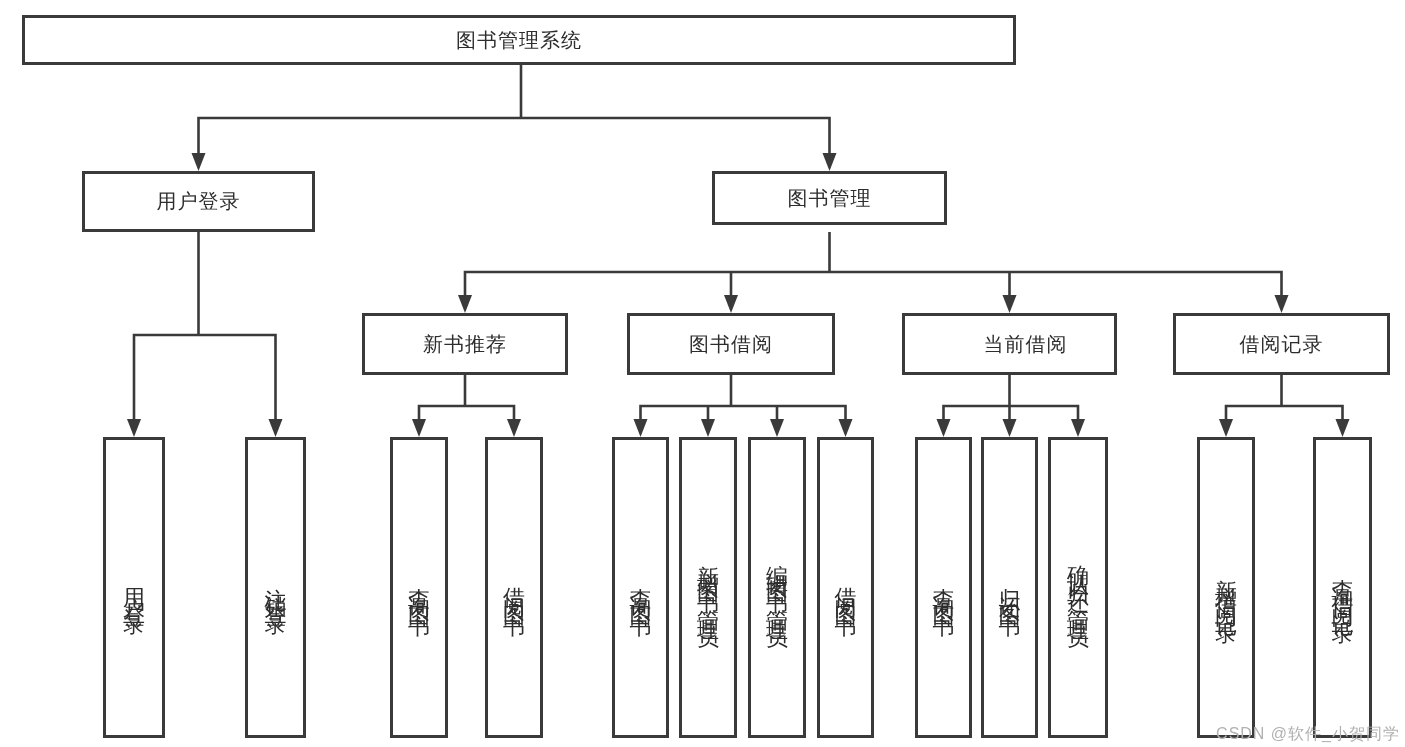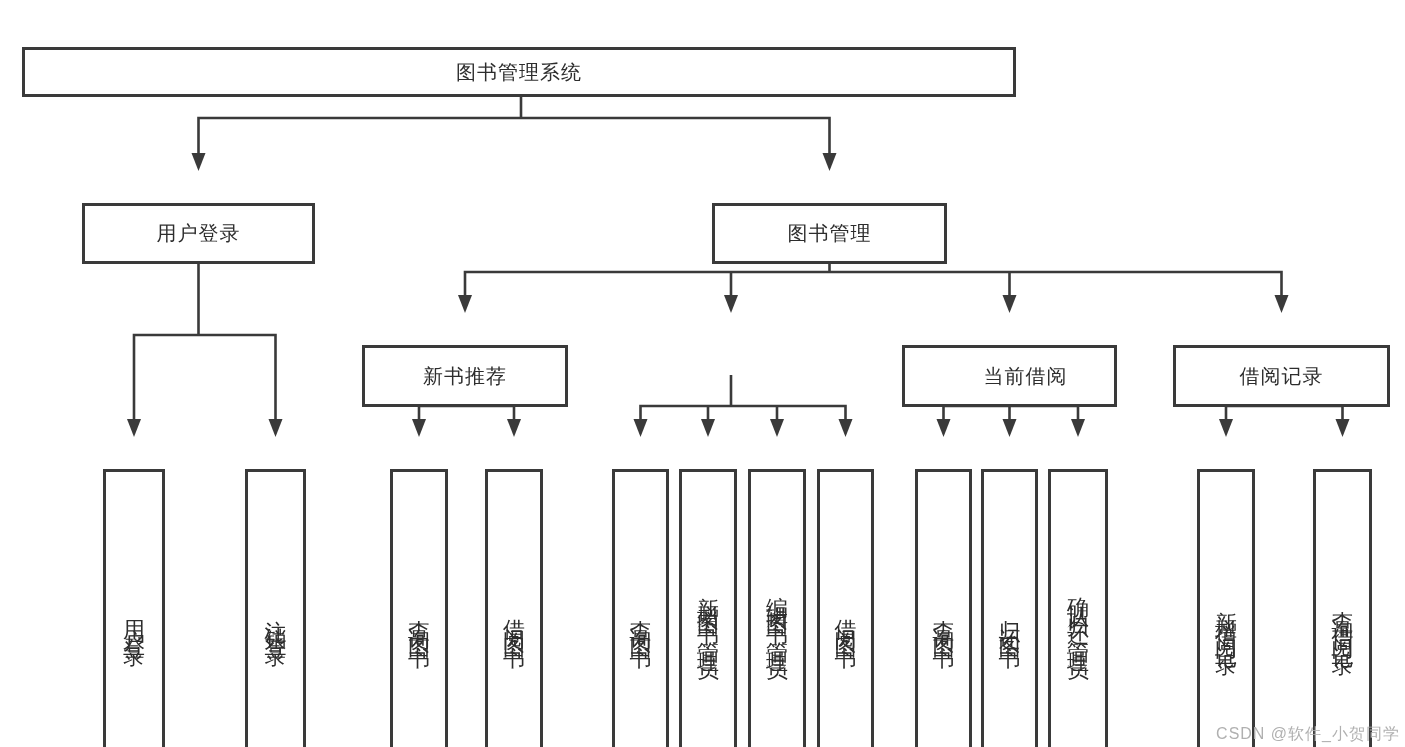--- a/index.html
+++ b/index.html
@@ -13,21 +13,20 @@
   .connectors { position:absolute; left:0; top:0; }
   .box {
     position:absolute;
     box-sizing:border-box;
     border:3px solid #3a3a3a;
     background:#ffffff;
     color:#2d2d2d;
     display:flex;
     align-items:center;
     justify-content:center;
-    margin-top:32px;
   }
   .box.h {
     font-size:20px;
     letter-spacing:1px;
     white-space:nowrap;
   }
   .box.v {
     writing-mode:vertical-rl;
     text-orientation:mixed;
     font-size:22px;
@@ -84,23 +83,24 @@
       <polygon points="1002.5,419 1016.5,419 1009.5,437"></polygon>
       <polygon points="1071,419 1085,419 1078,437"></polygon>
       <polygon points="1219,419 1233,419 1226,437"></polygon>
       <polygon points="1335.5,419 1349.5,419 1342.5,437"></polygon>
     </g>
   </svg>
 
   <div class="box h" style="left:22px; top:15px; width:994px; height:50px;">图书管理系统</div>
 
   <div class="box h" style="left:82px; top:171px; width:233px; height:61px;">用户登录</div>
-  <div class="box h" style="left:712px; top:171px; width:235px; height:61px;">图书管理</div>
+  <div class="box h" style="left:712px; top:171px; width:235px; height:54px;">图书管理</div>
 
   <div class="box h" style="left:362px; top:313px; width:206px; height:62px;font-family:Liberation Serif, serif;">新书推荐</div>
+  <div class="box h" style="left:627px; top:313px; width:208px; height:62px;">图书借阅</div>
   <div class="box h" style="left:902px; top:313px; width:215px; height:62px;padding-left:32px;">当前借阅</div>
   <div class="box h" style="left:1173px; top:313px; width:217px; height:62px;">借阅记录</div>
 
   <div class="box v" style="left:103px; top:437px; width:62px; height:301px;">用户登录</div>
   <div class="box v" style="left:245px; top:437px; width:61px; height:301px;">注销登录</div>
 
   <div class="box v" style="left:390px; top:437px; width:58px; height:301px;">查询图书</div>
   <div class="box v" style="left:485px; top:437px; width:58px; height:301px;">借阅图书</div>
 
   <div class="box v" style="left:612px; top:437px; width:57px; height:301px;">查询图书</div>

